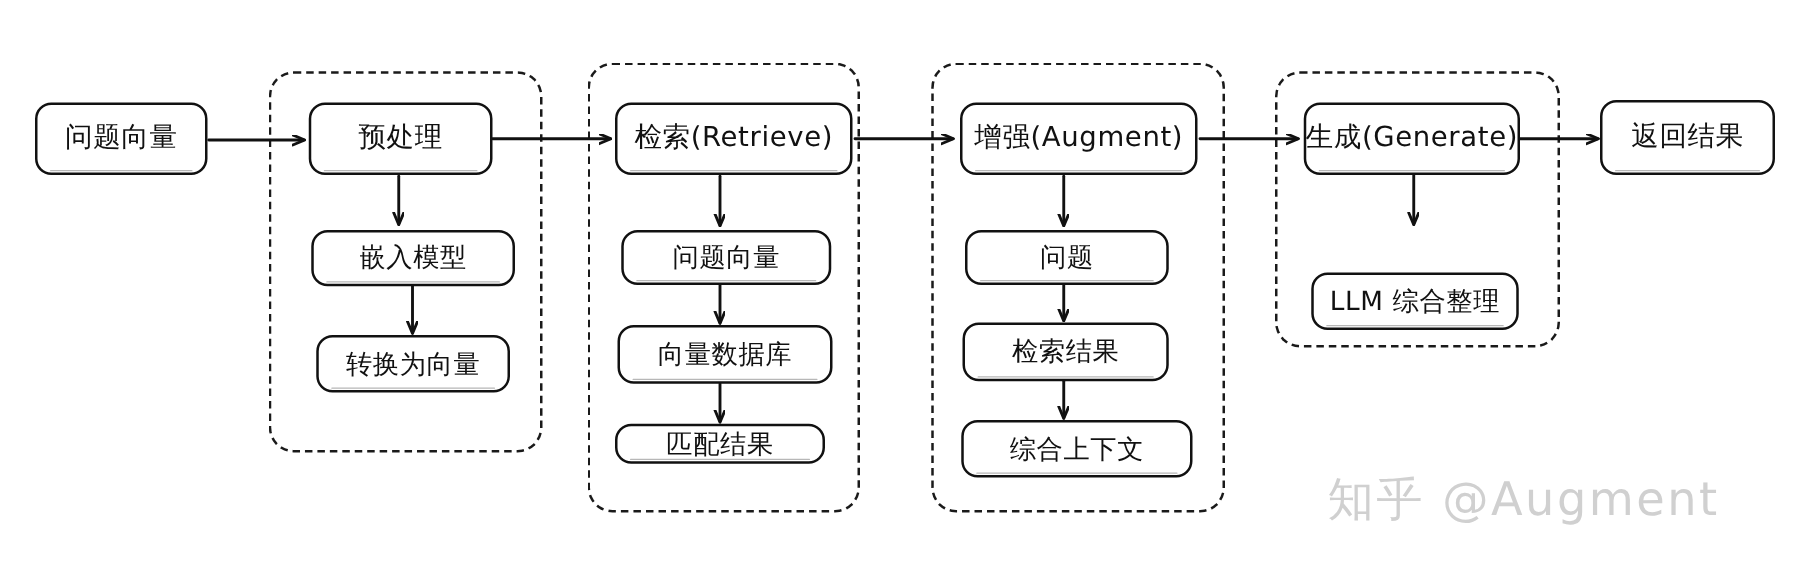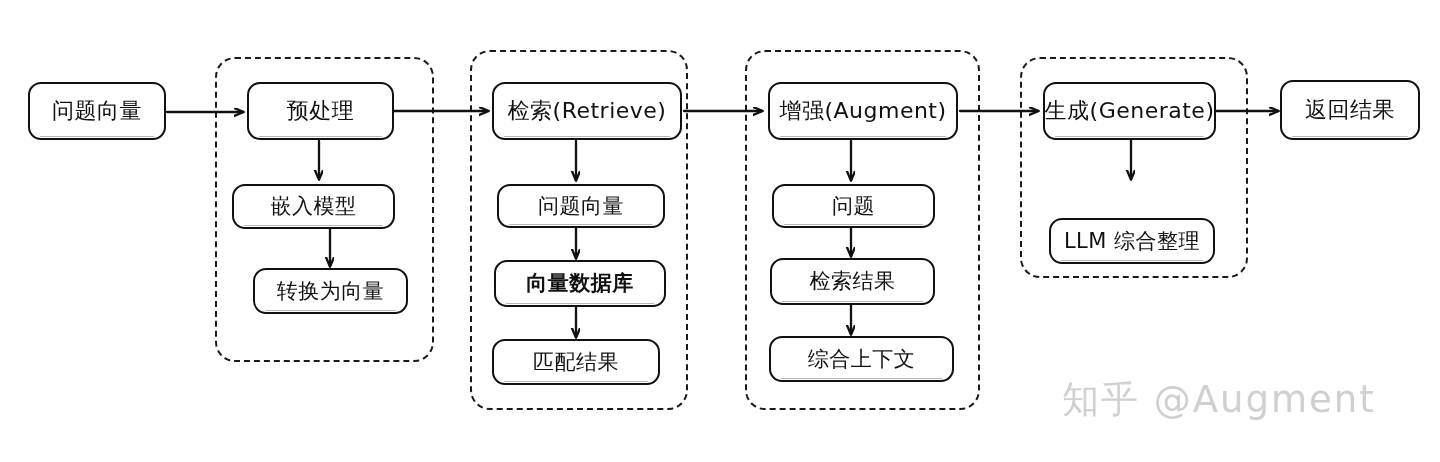--- a/index.html
+++ b/index.html
@@ -124,37 +124,37 @@
     </svg>
   </div>
 
   <div class="node terminal" style="left:28px; top:82px; width:138px; height:58px;">
     <span class="label">问题向量</span>
   </div>
 
   <div class="node main" style="left:247px; top:82px; width:147px; height:58px;">
     <span class="label">预处理</span>
   </div>
-  <div class="node sub" style="left:232px; top:184px; width:163px; height:45px;">
+  <div class="node sub" style="left:249px; top:184px; width:163px; height:45px;">
     <span class="label">嵌入模型</span>
   </div>
   <div class="node sub" style="left:253px; top:268px; width:155px; height:46px;">
     <span class="label">转换为向量</span>
   </div>
 
   <div class="node main" style="left:492px; top:82px; width:190px; height:58px;">
     <span class="label">检索(Retrieve)</span>
   </div>
   <div class="node sub" style="left:497px; top:184px; width:168px; height:44px;">
     <span class="label">问题向量</span>
   </div>
-  <div class="node sub" style="left:494px; top:260px; width:172px; height:47px;font-weight:bold;">
+  <div class="node sub" style="left:494px; top:260px; width:172px; height:47px;">
     <span class="label">向量数据库</span>
   </div>
-  <div class="node sub" style="left:492px; top:339px; width:168px; height:46px;">
+  <div class="node sub" style="left:492px; top:339px; width:168px; height:32px;">
     <span class="label">匹配结果</span>
   </div>
 
   <div class="node main" style="left:768px; top:82px; width:190px; height:58px;">
     <span class="label">增强(Augment)</span>
   </div>
   <div class="node sub" style="left:772px; top:184px; width:163px; height:44px;">
     <span class="label">问题</span>
   </div>
   <div class="node sub" style="left:770px; top:258px; width:165px; height:47px;">

